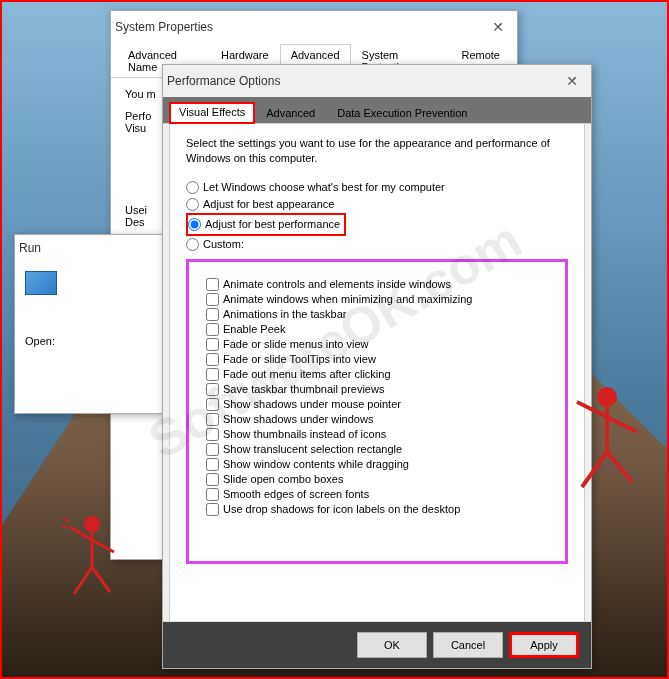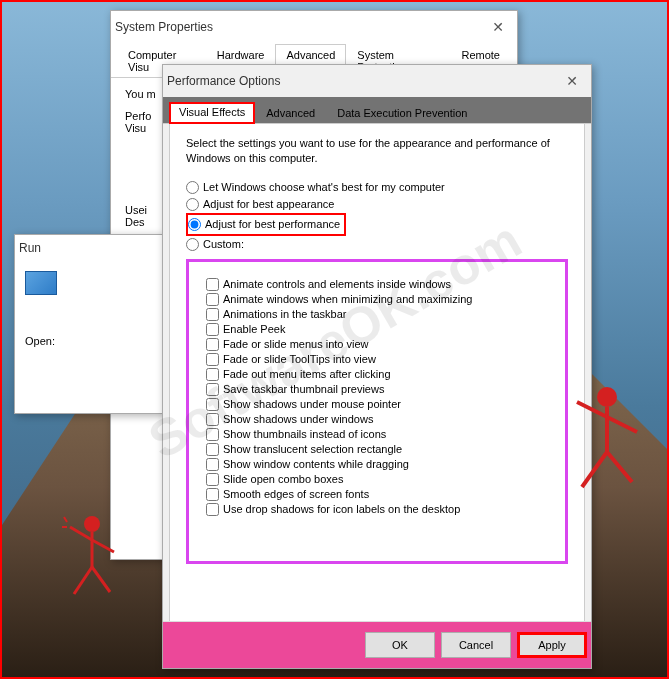--- a/index.html
+++ b/index.html
@@ -34,21 +34,21 @@
     
     .radio-group { margin-bottom: 6px; }
     .radio-item { display: flex; align-items: center; gap: 4px; padding: 2px 0; font-size: 11px; }
     .radio-item input[type="radio"] { width: 13px; height: 13px; }
     .radio-highlight { border: 2px solid red; padding: 1px 4px 1px 0; display: inline-flex; }
     
     .checklist { border: 3px solid #d946ef; background: #fff; height: 305px; overflow-y: auto; padding: 15px; margin-top: 4px; }
     .check-item { display: flex; align-items: center; gap: 4px; padding: 1px 2px; font-size: 11px; }
     .check-item input[type="checkbox"] { width: 13px; height: 13px; }
     
-    .button-row { display: flex; justify-content: flex-end; gap: 6px; padding: 10px 4px; border-top: 1px solid #ddd; background: #ec4899; position: absolute; bottom: 0; left: 0; right: 0; }
+    .button-row { display: flex; justify-content: flex-end; gap: 6px; padding: 10px 12px; border-top: 1px solid #ddd; background: #404040; position: absolute; bottom: 0; left: 0; right: 0; }
     .btn { min-width: 70px; padding: 4px 14px; border: 1px solid #adadad; background: #e1e1e1; font-size: 11px; cursor: pointer; }
     .btn-highlight { border: 3px solid red; }
     
     .sysprops-body { padding: 10px 14px; font-size: 11px; }
     .sysprops-text { margin-bottom: 10px; }
     
     .run-body { padding: 10px; font-size: 11px; }
     .run-icon { display: inline-block; width: 32px; height: 24px; background: linear-gradient(135deg, #5ba3e0, #2e7cc7); border: 1px solid #1a5a9c; vertical-align: middle; margin-right: 6px; }
     .run-label { display: block; margin-top: 40px; }
   </style>
@@ -80,21 +80,21 @@
       <line x1="5" y1="15" x2="0" y2="15" stroke="#d42020" stroke-width="2"></line>
     </svg>
 </div>
 
 <div class="window win-sysprops">
   <div class="titlebar">
     <span class="titlebar-title">System Properties</span>
     <span class="close-btn">✕</span>
   </div>
   <div class="tabs">
-    <div class="tab">Computer Visu</div>
+    <div class="tab">Advanced Name</div>
     <div class="tab">Hardware</div>
     <div class="tab active">Advanced</div>
     <div class="tab">System Protection</div>
     <div class="tab">Remote</div>
   </div>
   <div class="sysprops-body">
     <div class="sysprops-text">You m</div>
     <div style="margin-top:8px">Perfo</div>
     <div>Visu</div>
     <div style="margin-top:70px">Usei</div>

